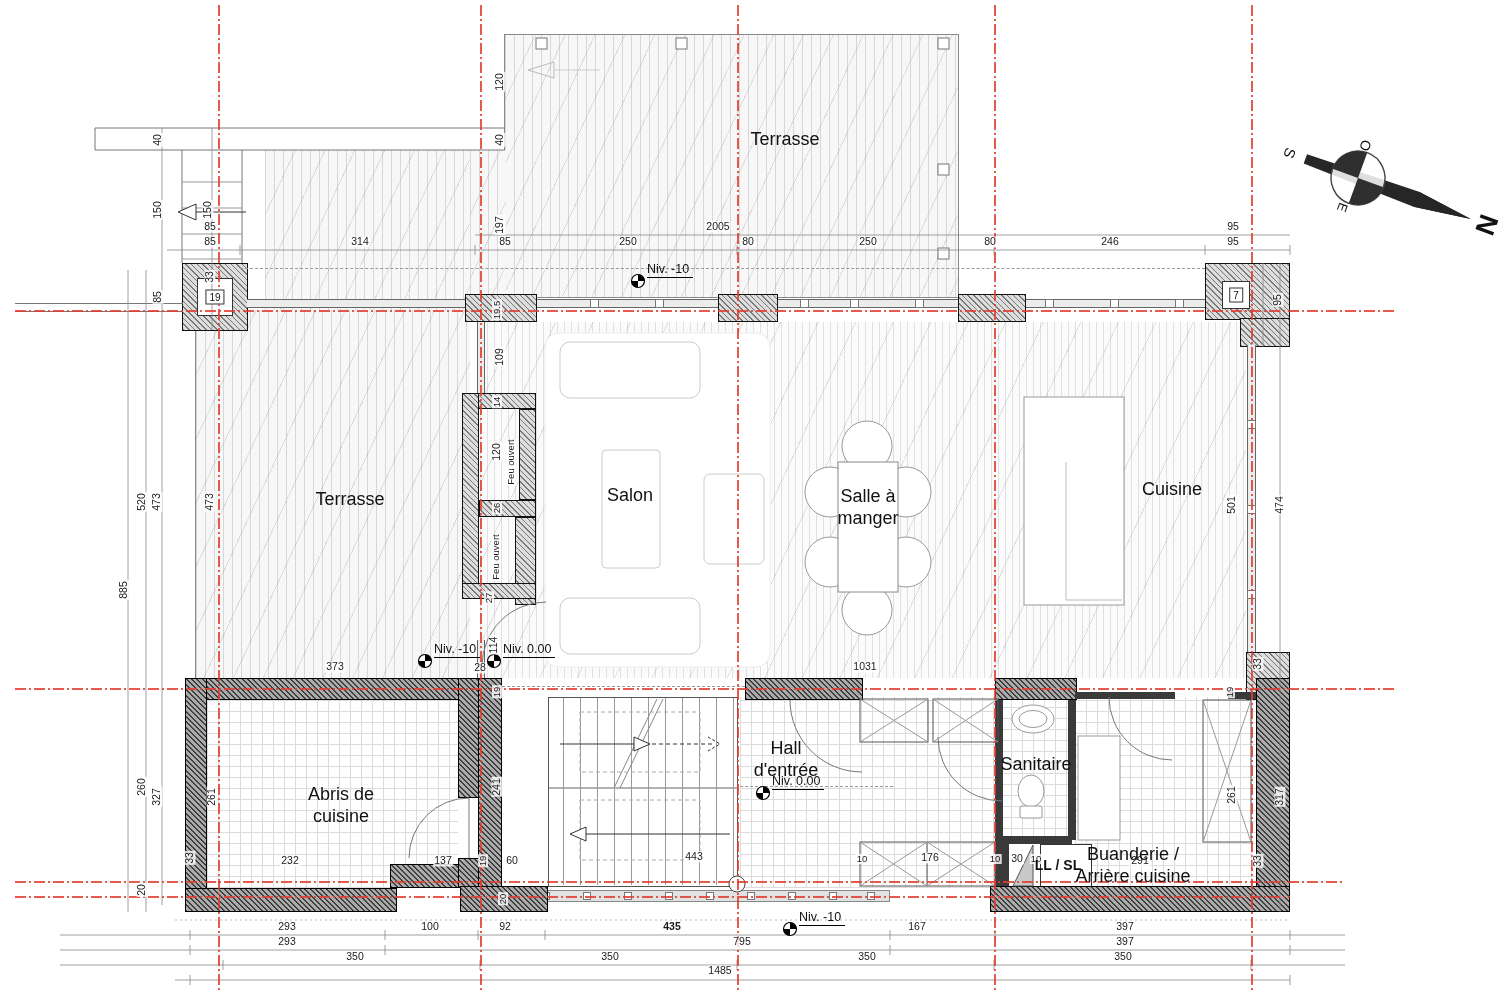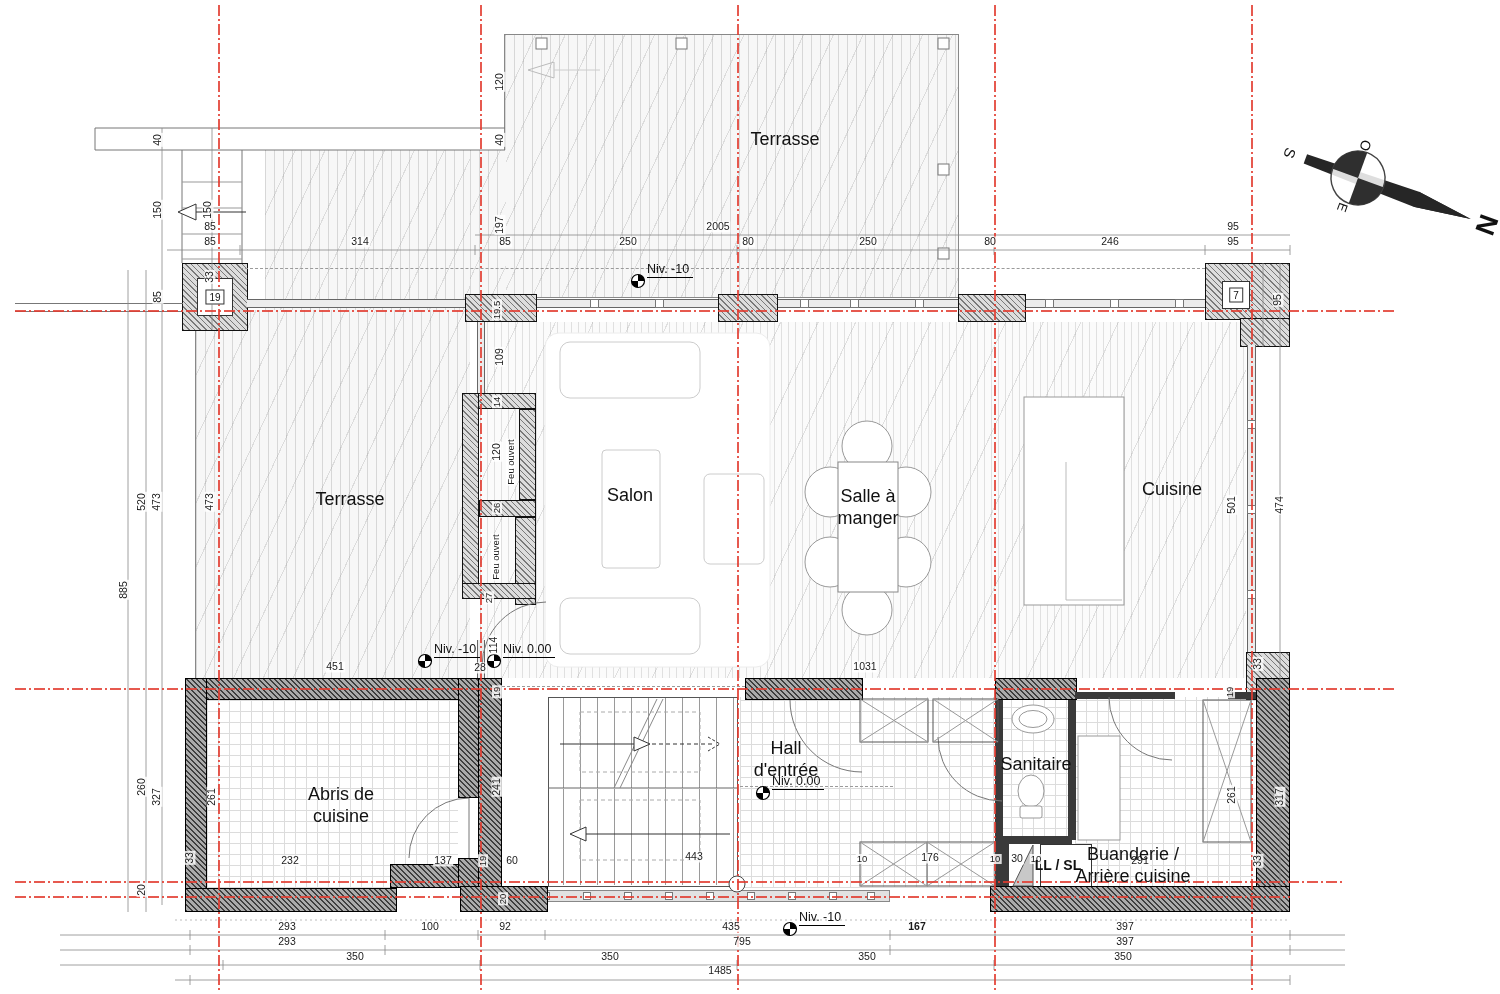--- a/index.html
+++ b/index.html
@@ -333,21 +333,21 @@
       <div class="dim" style="left: 500px; top: 357px; transform: translate(-50%, -50%) rotate(-90deg);">109</div>
       <div class="dim small" style="left: 497px; top: 402px; transform: translate(-50%, -50%) rotate(-90deg);">14</div>
       <div class="dim" style="left: 497px; top: 452px; transform: translate(-50%, -50%) rotate(-90deg);">120</div>
       <div class="dim small" style="left: 511px; top: 462px; transform: translate(-50%, -50%) rotate(-90deg);">Feu ouvert</div>
       <div class="dim small" style="left: 497px; top: 508px; transform: translate(-50%, -50%) rotate(-90deg);">26</div>
       <div class="dim small" style="left: 496px; top: 557px; transform: translate(-50%, -50%) rotate(-90deg);">Feu ouvert</div>
       <div class="dim small" style="left: 489px; top: 598px; transform: translate(-50%, -50%) rotate(-90deg);">27</div>
       <div class="dim" style="left: 494px; top: 645px; transform: translate(-50%, -50%) rotate(-90deg);">114</div>
       <div class="dim" style="left: 480px; top: 668px; transform: translate(-50%, -50%);">28</div>
       <div class="dim small" style="left: 497px; top: 692px; transform: translate(-50%, -50%) rotate(-90deg);">19</div>
-      <div class="dim" style="left: 335px; top: 667px; transform: translate(-50%, -50%);">451</div>
+      <div class="dim" style="left: 335px; top: 667px; transform: translate(-50%, -50%);">373</div>
       <div class="dim" style="left: 865px; top: 667px; transform: translate(-50%, -50%);">1031</div>
       <div class="dim" style="left: 497px; top: 787px; transform: translate(-50%, -50%) rotate(-90deg);">241</div>
       <div class="dim small" style="left: 483px; top: 861px; transform: translate(-50%, -50%) rotate(-90deg);">19</div>
       <div class="dim small" style="left: 503px; top: 899px; transform: translate(-50%, -50%) rotate(-90deg);">20</div>
       <div class="dim" style="left: 290px; top: 861px; transform: translate(-50%, -50%);">232</div>
       <div class="dim" style="left: 443px; top: 861px; transform: translate(-50%, -50%);">137</div>
       <div class="dim" style="left: 512px; top: 861px; transform: translate(-50%, -50%);">60</div>
       <div class="dim" style="left: 694px; top: 857px; transform: translate(-50%, -50%);">443</div>
       <div class="dim small" style="left: 862px; top: 859px; transform: translate(-50%, -50%);">10</div>
       <div class="dim" style="left: 930px; top: 858px; transform: translate(-50%, -50%);">176</div>
@@ -359,22 +359,22 @@
       <div class="dim" style="left: 1278px; top: 300px; transform: translate(-50%, -50%) rotate(-90deg);">95</div>
       <div class="dim" style="left: 1232px; top: 505px; transform: translate(-50%, -50%) rotate(-90deg);">501</div>
       <div class="dim" style="left: 1280px; top: 505px; transform: translate(-50%, -50%) rotate(-90deg);">474</div>
       <div class="dim" style="left: 1258px; top: 664px; transform: translate(-50%, -50%) rotate(-90deg);">33</div>
       <div class="dim small" style="left: 1230px; top: 692px; transform: translate(-50%, -50%) rotate(-90deg);">19</div>
       <div class="dim" style="left: 1232px; top: 795px; transform: translate(-50%, -50%) rotate(-90deg);">261</div>
       <div class="dim" style="left: 1280px; top: 797px; transform: translate(-50%, -50%) rotate(-90deg);">317</div>
       <div class="dim" style="left: 287px; top: 927px; transform: translate(-50%, -50%);">293</div>
       <div class="dim" style="left: 430px; top: 927px; transform: translate(-50%, -50%);">100</div>
       <div class="dim" style="left: 505px; top: 927px; transform: translate(-50%, -50%);">92</div>
-      <div class="dim" style="left: 731px; top: 927px; transform: translate(-50%, -50%);">435</div>
-      <div class="dim" style="left: 917px; top: 927px; transform: translate(-50%, -50%); font-weight: bold;">167</div>
+      <div class="dim" style="left: 672px; top: 927px; transform: translate(-50%, -50%); font-weight: bold;">435</div>
+      <div class="dim" style="left: 917px; top: 927px; transform: translate(-50%, -50%);">167</div>
       <div class="dim" style="left: 1125px; top: 927px; transform: translate(-50%, -50%);">397</div>
       <div class="dim" style="left: 287px; top: 942px; transform: translate(-50%, -50%);">293</div>
       <div class="dim" style="left: 742px; top: 942px; transform: translate(-50%, -50%);">795</div>
       <div class="dim" style="left: 1125px; top: 942px; transform: translate(-50%, -50%);">397</div>
       <div class="dim" style="left: 355px; top: 957px; transform: translate(-50%, -50%);">350</div>
       <div class="dim" style="left: 610px; top: 957px; transform: translate(-50%, -50%);">350</div>
       <div class="dim" style="left: 867px; top: 957px; transform: translate(-50%, -50%);">350</div>
       <div class="dim" style="left: 1123px; top: 957px; transform: translate(-50%, -50%);">350</div>
       <div class="dim" style="left: 720px; top: 971px; transform: translate(-50%, -50%);">1485</div>
       <div class="room" style="left: 785px; top: 140px;">

